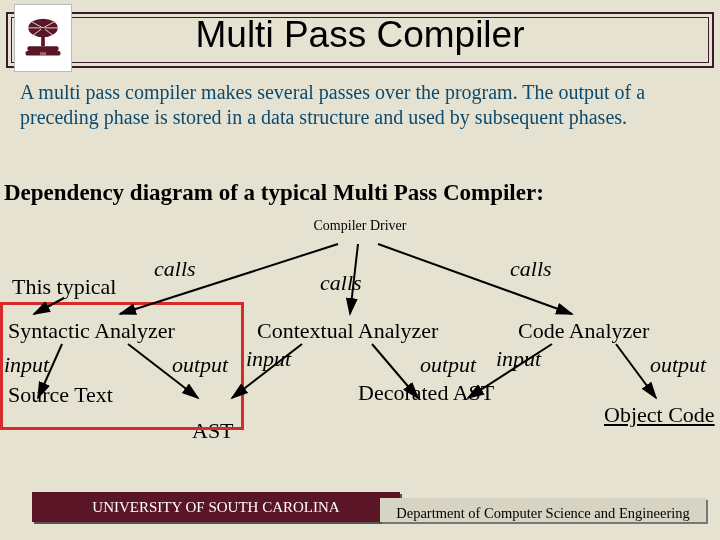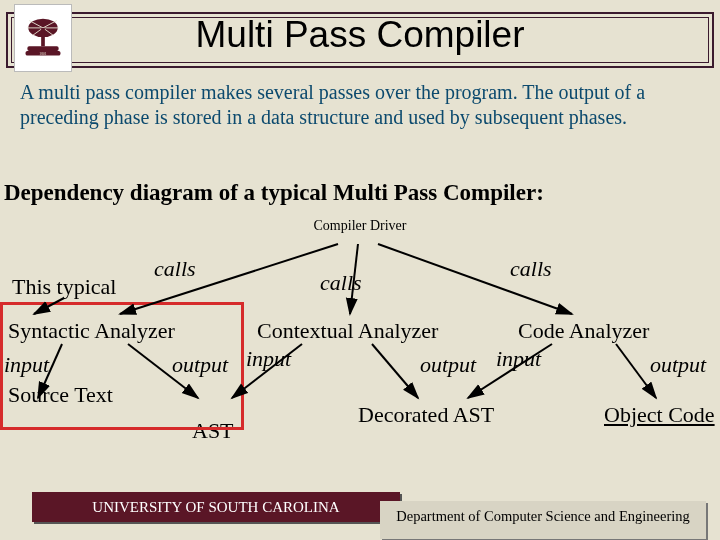--- a/index.html
+++ b/index.html
@@ -95,24 +95,24 @@
     background: #5a1626;
     box-shadow: 2px 2px 0 #555;
     color: #fff;
     font-size: 15px;
     line-height: 30px;
     text-align: center;
     font-family: "Times New Roman", serif;
   }
   .footer-right {
     position: absolute;
-    bottom: 1px;
+    bottom: 18px;
     right: 14px;
     width: 326px;
-    height: 38px;
+    height: 24px;
     background: #d8d4c4;
     box-shadow: 2px 2px 0 #777;
     color: #000;
     font-size: 14.5px;
     line-height: 30px;
     text-align: center;
     font-family: "Times New Roman", serif;
   }
   svg.arrows {
     position: absolute;
@@ -158,21 +158,21 @@
 
 <div class="label" style="top:352px; left:4px; font-style:italic;">input</div>
 <div class="label" style="top:352px; left:172px; font-style:italic;">output</div>
 <div class="label" style="top:346px; left:246px; font-style:italic;">input</div>
 <div class="label" style="top:352px; left:420px; font-style:italic;">output</div>
 <div class="label" style="top:346px; left:496px; font-style:italic;">input</div>
 <div class="label" style="top:352px; left:650px; font-style:italic;">output</div>
 
 <div class="label" style="top:382px; left:0px;margin-left:8px;">Source Text</div>
 <div class="label" style="top:418px; left:192px;">AST</div>
-<div class="label" style="top:402px; left:358px;text-align:right;">Decorated AST</div>
+<div class="label" style="top:380px; left:358px;text-align:right;">Decorated AST</div>
 <div class="label" style="top:402px; left:604px;text-decoration:underline;">Object Code</div>
 
 <div class="red-box" style="top:302px; left:0px; width:244px; height:128px;"></div>
 
 <svg class="arrows" width="720" height="540">
   <defs>
     <marker id="ah" markerWidth="10" markerHeight="10" refX="8" refY="3" orient="auto">
       <path d="M0,0 L9,3 L0,6 Z" fill="#000"></path>
     </marker>
   </defs>

